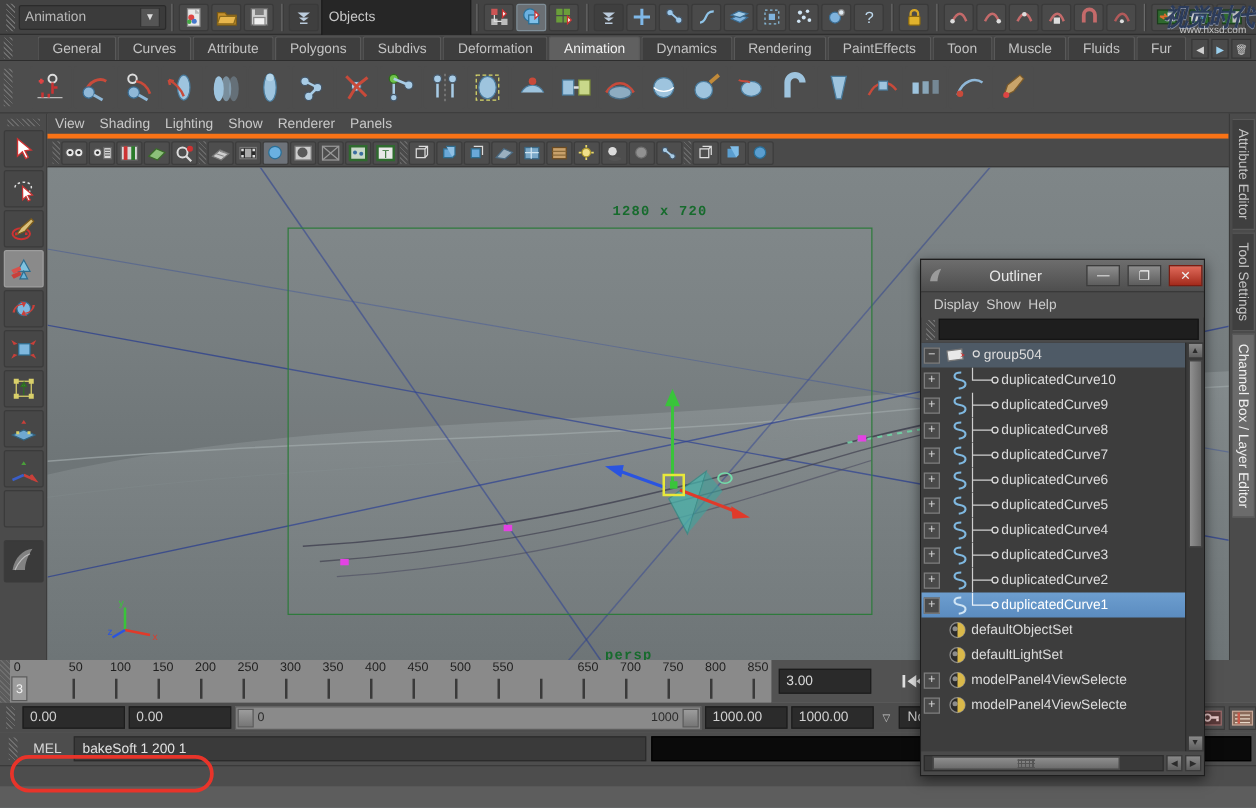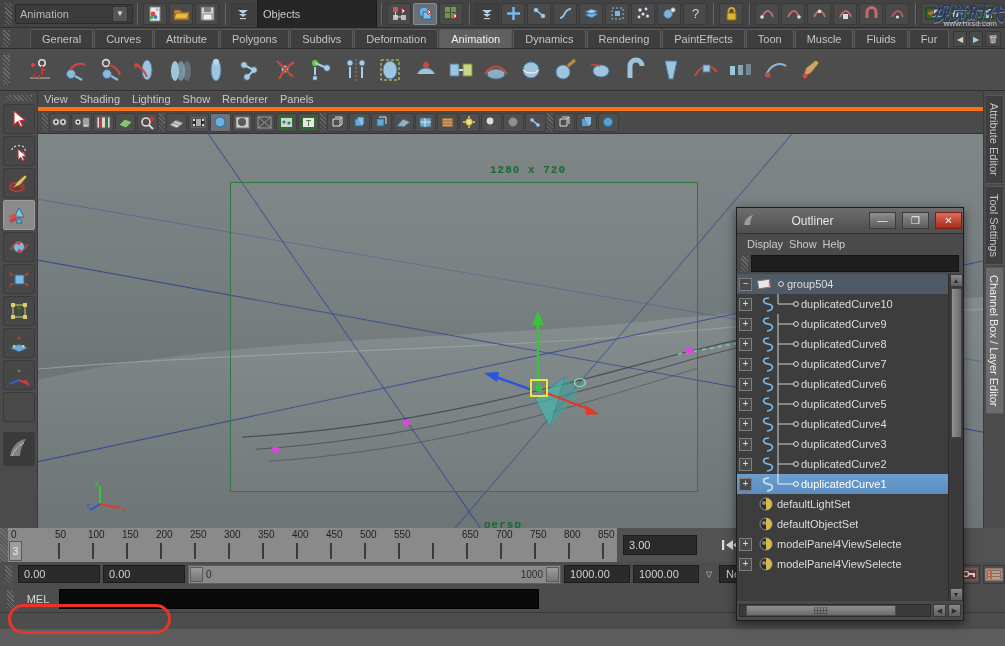--- a/index.html
+++ b/index.html
@@ -1205,33 +1205,33 @@
 
           <div class="ol-row">
             <span class="ol-spacer"></span>
             <span class="ol-icon">
               <svg width="17" height="15" viewBox="0 0 17 15">
                   <circle cx="8" cy="7" r="6" fill="#2b2b2b" stroke="#8a8a8a"></circle>
                   <path d="M8 1a6 6 0 010 12z" fill="#d9b84a"></path>
                   <circle cx="6" cy="6" r="2" fill="#eee" opacity=".5"></circle>
                 </svg>
             </span>
-            <span class="ol-name">defaultLightSet</span>
+            <span class="ol-name">defaultObjectSet</span>
           </div>
 
           <div class="ol-row">
             <span class="ol-spacer"></span>
             <span class="ol-icon">
               <svg width="17" height="15" viewBox="0 0 17 15">
                   <circle cx="8" cy="7" r="6" fill="#2b2b2b" stroke="#8a8a8a"></circle>
                   <path d="M8 1a6 6 0 010 12z" fill="#d9b84a"></path>
                   <circle cx="6" cy="6" r="2" fill="#eee" opacity=".5"></circle>
                 </svg>
             </span>
-            <span class="ol-name">defaultObjectSet</span>
+            <span class="ol-name">defaultLightSet</span>
           </div>
 
           <div class="ol-row">
             <span class="expander">+</span>
             <span class="ol-icon">
               <svg width="17" height="15" viewBox="0 0 17 15">
                   <circle cx="8" cy="7" r="6" fill="#2b2b2b" stroke="#8a8a8a"></circle>
                   <path d="M8 1a6 6 0 010 12z" fill="#d9b84a"></path>
                   <circle cx="6" cy="6" r="2" fill="#eee" opacity=".5"></circle>
                 </svg>
@@ -1398,18 +1398,19 @@
           <rect x="1" y="2" width="16" height="11" fill="#8a6a5a" stroke="#c8a898"></rect>
           <path d="M3 5h12M3 8h12M3 11h12" stroke="#e8d8c8"></path>
           <rect x="5" y="3" width="2" height="9" fill="#c85a4a"></rect>
         </svg>
     </div>
   </div>
 
   <div class="cmdrow">
     <div class="gripper" style="height:18px;"></div>
     <span class="mellabel">MEL</span>
+    <div class="cmdfield">bakeSoft 1 200 1</div>
     <div class="cmdout"></div>
   </div>
   <div class="helpline"></div>
 
   <div class="redoval"></div>
 </div>
 
 </body></html>

